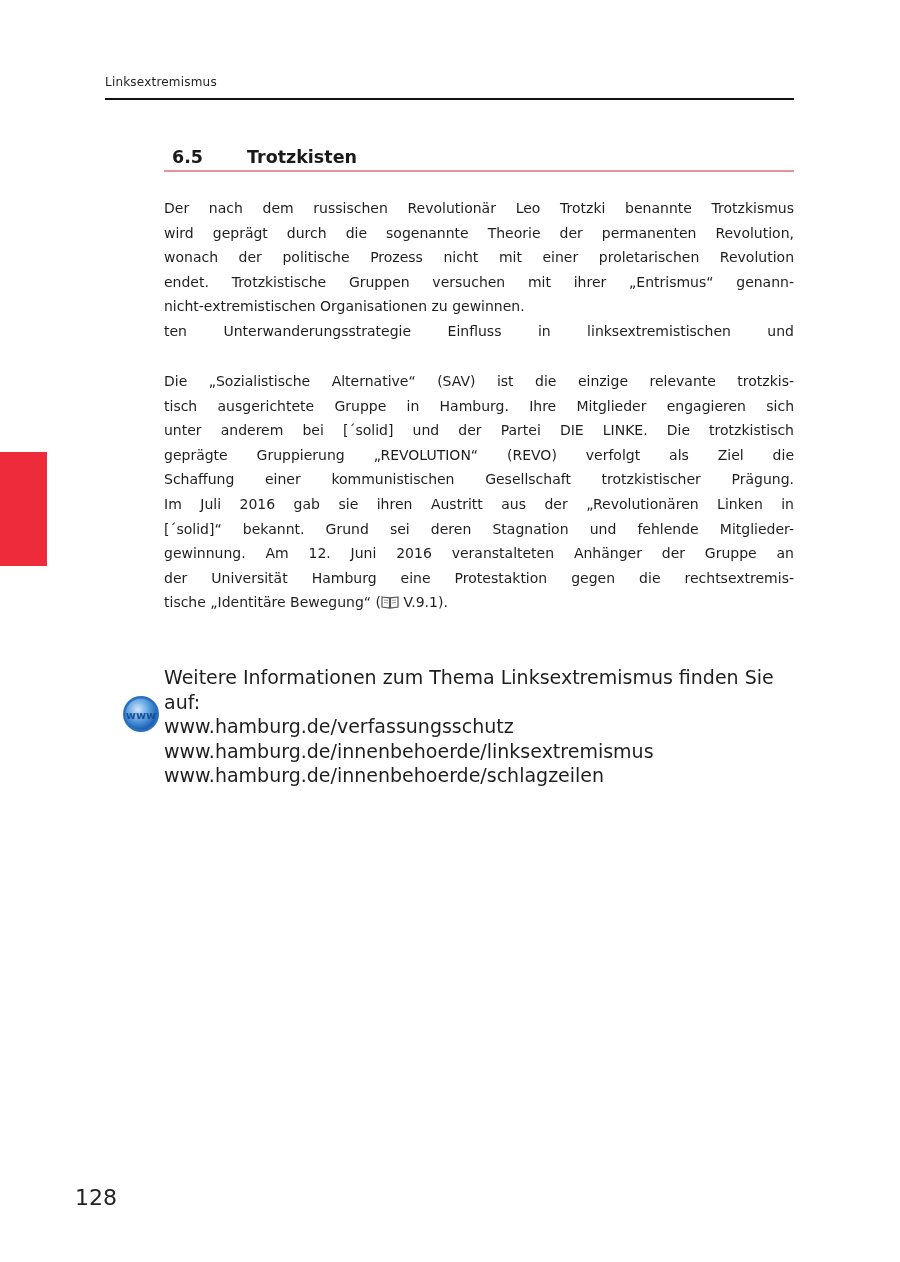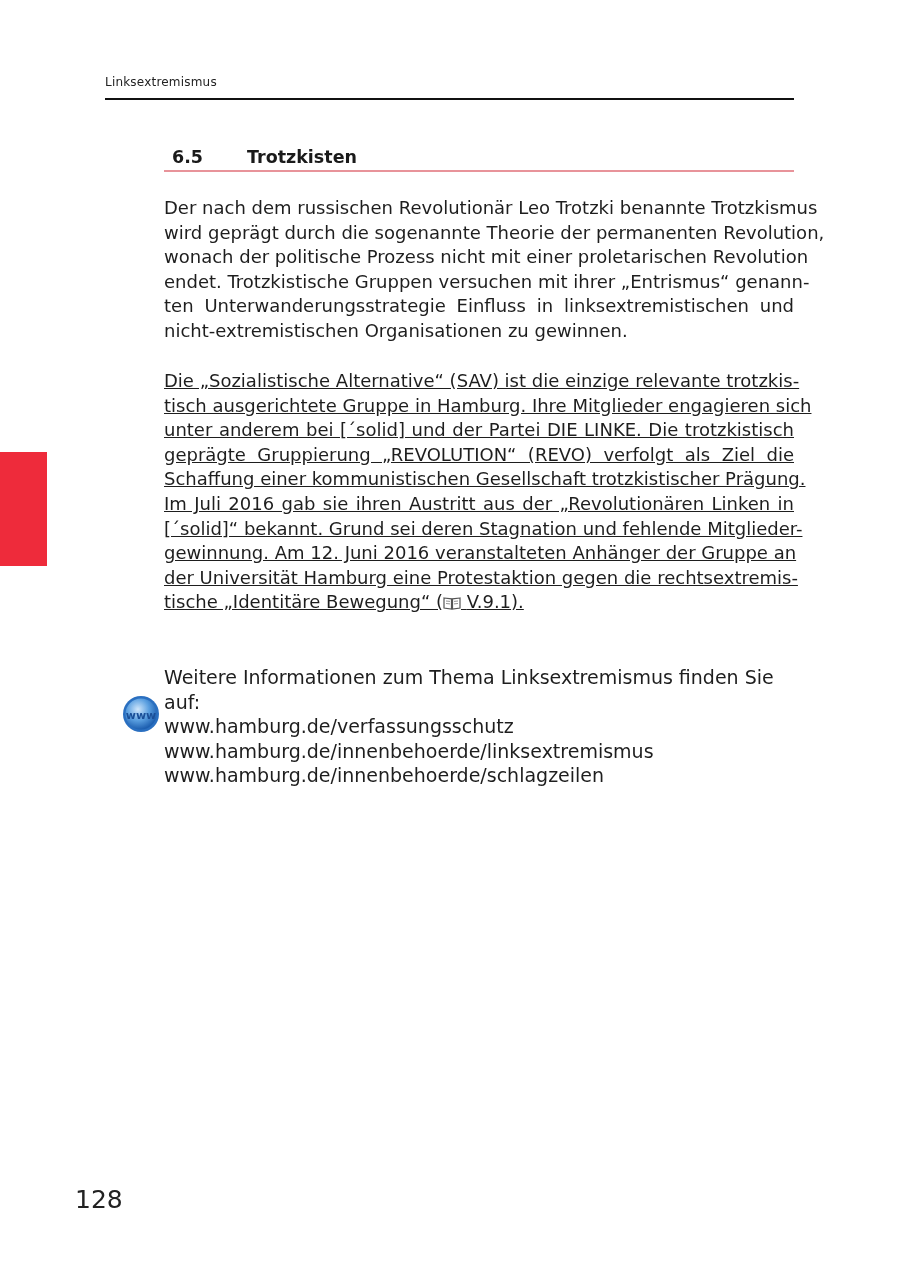--- a/index.html
+++ b/index.html
@@ -17,61 +17,61 @@
   .section-title {
     position: absolute; left: 164px; top: 147px; width: 630px;
     font-size: 17.5px; font-weight: bold; color: #1a1a1a; margin-left: 8px;
   }
   .section-title .num { display: inline-block; width: 75px; }
   .title-rule {
     position: absolute; left: 164px; top: 170px; width: 630px; height: 1.5px; background: #e8939a;
   }
   .para {
     position: absolute; left: 164px; width: 630px;
-    font-size: 18px; line-height: 24.6px; text-align: justify; color: #1e1e1e;
+    font-size: 14px; line-height: 24.6px; text-align: justify; color: #1e1e1e;
     hyphens: manual;
   }
   .p1 { top: 196px; }
-  .p2 { top: 369px; text-decoration: underline; }
+  .p2 { top: 369px; }
   .line { display: block; text-align: justify; text-align-last: justify; white-space: nowrap; }
   .line.last { text-align-last: left; }
   .side-tab {
     position: absolute; left: 0; top: 452px; width: 47px; height: 114px; background: #ee2b3b;
   }
   .www-icon {
     position: absolute; left: 83px; top: 695px; width: 38px; height: 38px; margin-left: 39px;
   }
   .links {
     position: absolute; left: 164px; top: 665px; width: 630px;
     font-size: 19px; line-height: 24.6px; color: #1e1e1e;
   }
   .links span { display: block; }
   .page-number {
-    position: absolute; left: 75px; top: 1185px; font-size: 25px; color: #222;
+    position: absolute; left: 75px; top: 1185px; font-size: 22px; color: #222;
   }
   .book-icon { display: inline-block; vertical-align: -2px; }
 </style>
 </head>
 <body>
 
 <div class="running-head">Linksextremismus</div>
 <div class="head-rule"></div>
 
 <div class="section-title">
   <span class="num">6.5</span><span>Trotzkisten</span>
 </div>
 <div class="title-rule"></div>
 
 <div class="para p1">
   <span class="line">Der nach dem russischen Revolutionär Leo Trotzki benannte Trotzkismus</span>
   <span class="line">wird geprägt durch die sogenannte Theorie der permanenten Revolution,</span>
   <span class="line">wonach der politische Prozess nicht mit einer proletarischen Revolution</span>
   <span class="line">endet. Trotzkistische Gruppen versuchen mit ihrer „Entrismus“ genann-</span>
+  <span class="line last">nicht-extremistischen Organisationen zu gewinnen.</span>
   <span class="line">ten Unterwanderungsstrategie Einfluss in linksextremistischen und</span>
-  <span class="line last">nicht-extremistischen Organisationen zu gewinnen.</span>
 </div>
 
 <div class="para p2">
   <span class="line">Die „Sozialistische Alternative“ (SAV) ist die einzige relevante trotzkis-</span>
   <span class="line">tisch ausgerichtete Gruppe in Hamburg. Ihre Mitglieder engagieren sich</span>
   <span class="line">unter anderem bei [´solid] und der Partei DIE LINKE. Die trotzkistisch</span>
   <span class="line">geprägte Gruppierung „REVOLUTION“ (REVO) verfolgt als Ziel die</span>
   <span class="line">Schaffung einer kommunistischen Gesellschaft trotzkistischer Prägung.</span>
   <span class="line">Im Juli 2016 gab sie ihren Austritt aus der „Revolutionären Linken in</span>
   <span class="line">[´solid]“ bekannt. Grund sei deren Stagnation und fehlende Mitglieder-</span>

